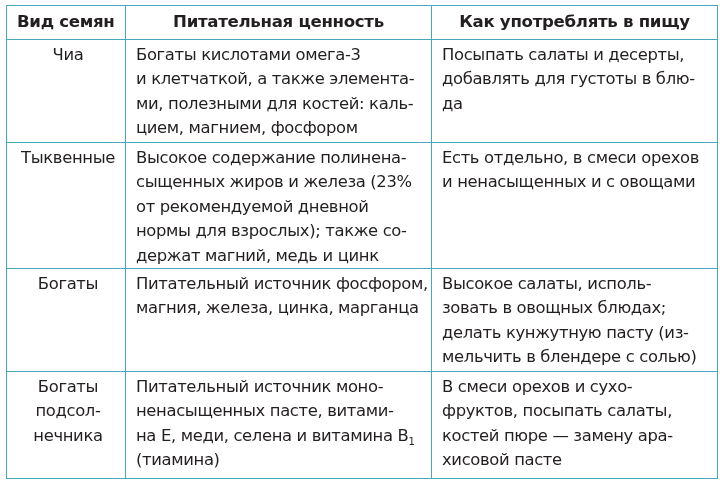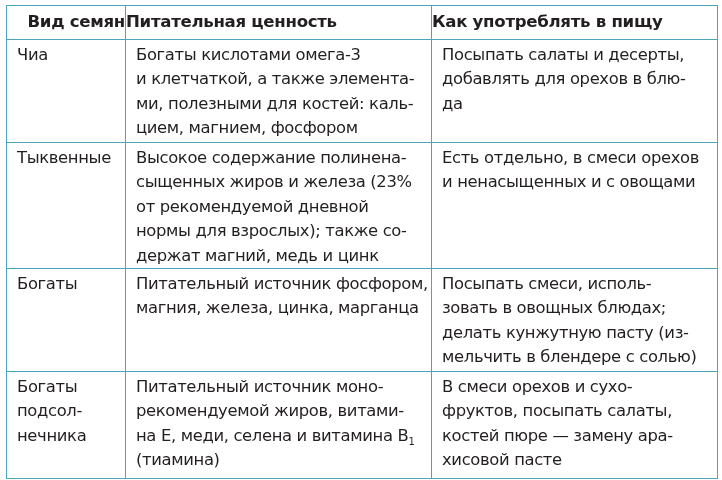--- a/index.html
+++ b/index.html
@@ -2,25 +2,25 @@
 <html><head>
 <meta charset="utf-8">
 <style>
   html, body { margin: 0; padding: 0; background: #ffffff; }
   body { width: 722px; height: 480px; position: relative; overflow: hidden;
          font-family: "DejaVu Sans", "Liberation Sans", sans-serif; color: #231f20; }
   table { position: absolute; left: 6px; top: 5px; border-collapse: collapse;
           table-layout: fixed; width: 711px; }
   td, th { border: 1.6px solid #4aa6bb; vertical-align: top; padding: 0;
            font-size: 16.4px; line-height: 24.4px; letter-spacing: -0.35px; }
-  th { height: 33px; font-weight: bold; text-align: left; vertical-align: middle;
+  th { height: 33px; font-weight: bold; text-align: center; vertical-align: middle;
        font-size: 16.6px; letter-spacing: -0.3px; }
-  th.c1 { text-align: right; padding-left: 3px; }
+  th.c1 { text-align: left; padding-left: 10px; }
   td .cell { padding: 3px 6px 0 10px; }
-  td.c1 .cell { padding-left: 10px; }
+  td.c1 .cell { padding-left: 10px; text-align: center; }
   .line { display: block; white-space: nowrap; }
   sub { font-size: 10px; line-height: 0; vertical-align: -4px; }
   col.c1 { width: 119px; } col.c2 { width: 306px; } col.c3 { width: 286px; }
   tr.r1 td { height: 102px; }
   tr.r2 td { height: 123px; }
   tr.r3 td { height: 102px; }
   tr.r4 td { height: 106px; }
 </style>
 </head>
 <body>
@@ -49,21 +49,21 @@
           <div class="cell">
         <span class="line">Богаты кислотами омега-3</span>
         <span class="line">и клетчаткой, а также элемента-</span>
         <span class="line">ми, полезными для костей: каль-</span>
         <span class="line">цием, магнием, фосфором</span>
       </div>
         </td>
       <td class="c3">
           <div class="cell">
         <span class="line">Посыпать салаты и десерты,</span>
-        <span class="line">добавлять для орехов в блю-</span>
+        <span class="line">добавлять для густоты в блю-</span>
         <span class="line">да</span>
       </div>
         </td>
     </tr>
     <tr class="r2">
       <td class="c1">
           <div class="cell">
         <span class="line">Тыквенные</span>
       </div>
         </td>
@@ -90,39 +90,39 @@
       </div>
         </td>
       <td class="c2">
           <div class="cell">
         <span class="line">Питательный источник фосфором,</span>
         <span class="line">магния, железа, цинка, марганца</span>
       </div>
         </td>
       <td class="c3">
           <div class="cell">
-        <span class="line">Посыпать смеси, исполь-</span>
+        <span class="line">Высокое салаты, исполь-</span>
         <span class="line">зовать в овощных блюдах;</span>
         <span class="line">делать кунжутную пасту (из-</span>
         <span class="line">мельчить в блендере с солью)</span>
       </div>
         </td>
     </tr>
     <tr class="r4">
       <td class="c1">
           <div class="cell">
         <span class="line">Богаты</span>
         <span class="line">подсол-</span>
         <span class="line">нечника</span>
       </div>
         </td>
       <td class="c2">
           <div class="cell">
         <span class="line">Питательный источник моно-</span>
-        <span class="line">рекомендуемой жиров, витами-</span>
+        <span class="line">ненасыщенных пасте, витами-</span>
         <span class="line"><span>на Е, меди, селена и витамина B</span><sub>1</sub></span>
         <span class="line">(тиамина)</span>
       </div>
         </td>
       <td class="c3">
           <div class="cell">
         <span class="line">В смеси орехов и сухо-</span>
         <span class="line">фруктов, посыпать салаты,</span>
         <span class="line">костей пюре — замену ара-</span>
         <span class="line">хисовой пасте</span>

